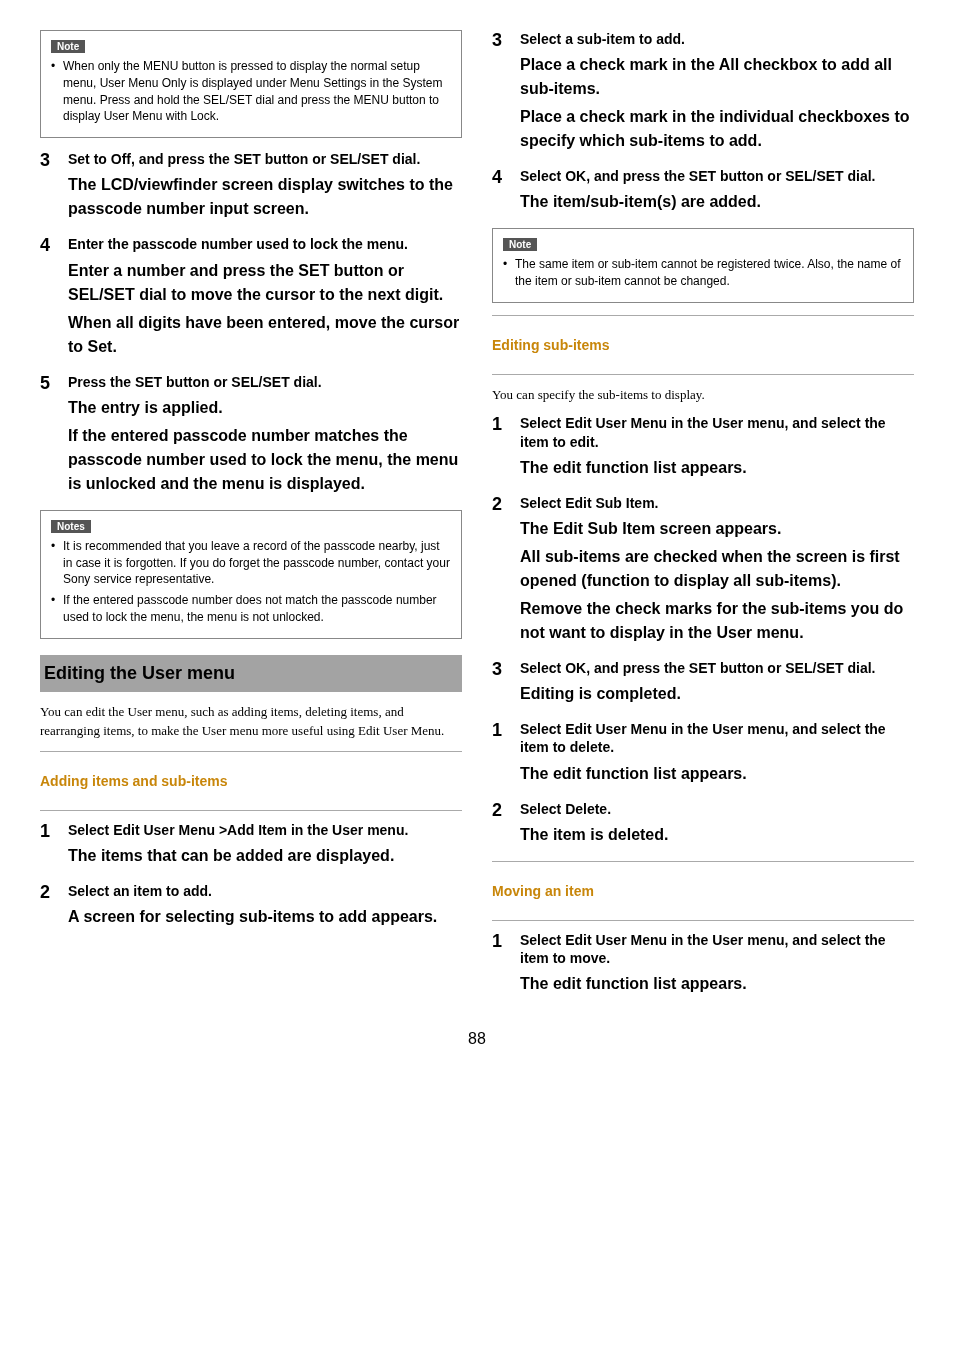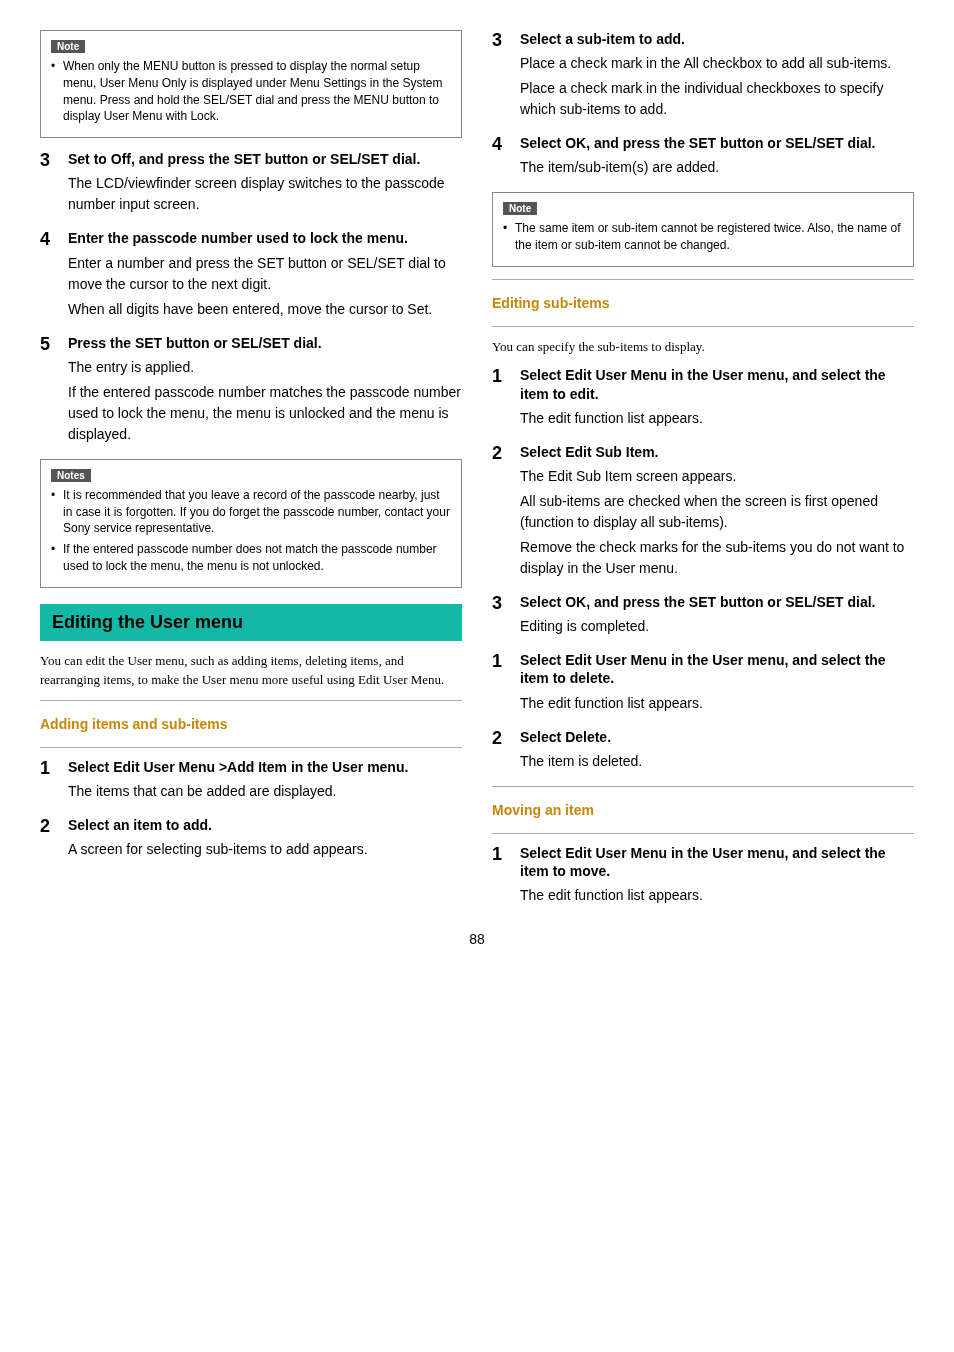--- a/index.html
+++ b/index.html
@@ -74,61 +74,62 @@
     .step-content {
       flex: 1;
     }
     .step-title {
       font-weight: bold;
       font-size: 14px;
       line-height: 1.3;
       margin-bottom: 5px;
     }
     .step-body {
-      font-size: 14px;
+      font-size: 16px;
       line-height: 1.5;
       margin-bottom: 4px;
+      font-weight: bold;
     }
 
     
     .section-header-gray {
-      background: #14b8a6;
+      background: #a3a3a3;
       color: #000;
-      padding: 8px 12px;
+      padding: 8px 4px;
       font-size: 18px;
       font-weight: bold;
       margin-top: 16px;
       margin-bottom: 10px;
     }
 
     
     .sub-section-header {
       border-top: 1px solid #aaa;
       border-bottom: 1px solid #aaa;
-      padding: 15px 0;
+      padding: 21px 0;
       margin-bottom: 10px;
       margin-top: 8px;
     }
     .sub-section-title {
       color: #c8860a;
       font-size: 14px;
       font-weight: bold;
     }
 
     .section-intro {
       font-size: 13px;
       line-height: 1.5;
       margin-bottom: 10px;
       font-family: Liberation Serif, serif;
     }
 
     .page-number {
       text-align: center;
-      font-size: 14px;
-      margin-top: 11px;
+      font-size: 16px;
+      margin-top: 20px;
     }
   </style>
 </head>
 <body>
 
 <div class="page-container">
 
   <div class="left-col">
 
     <div class="note-box">

